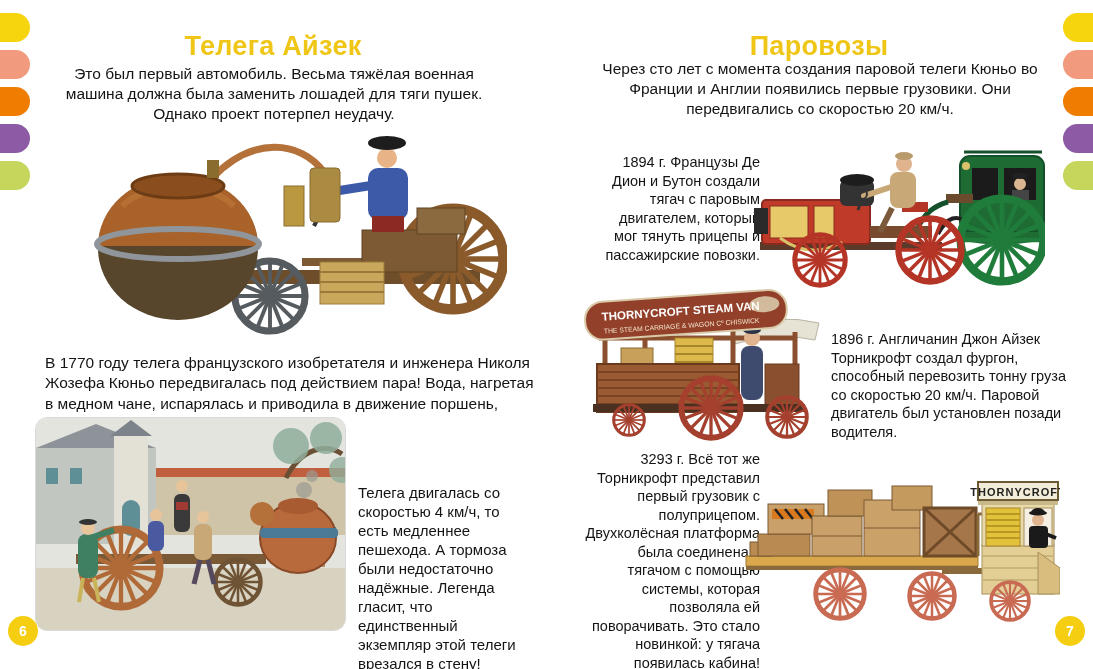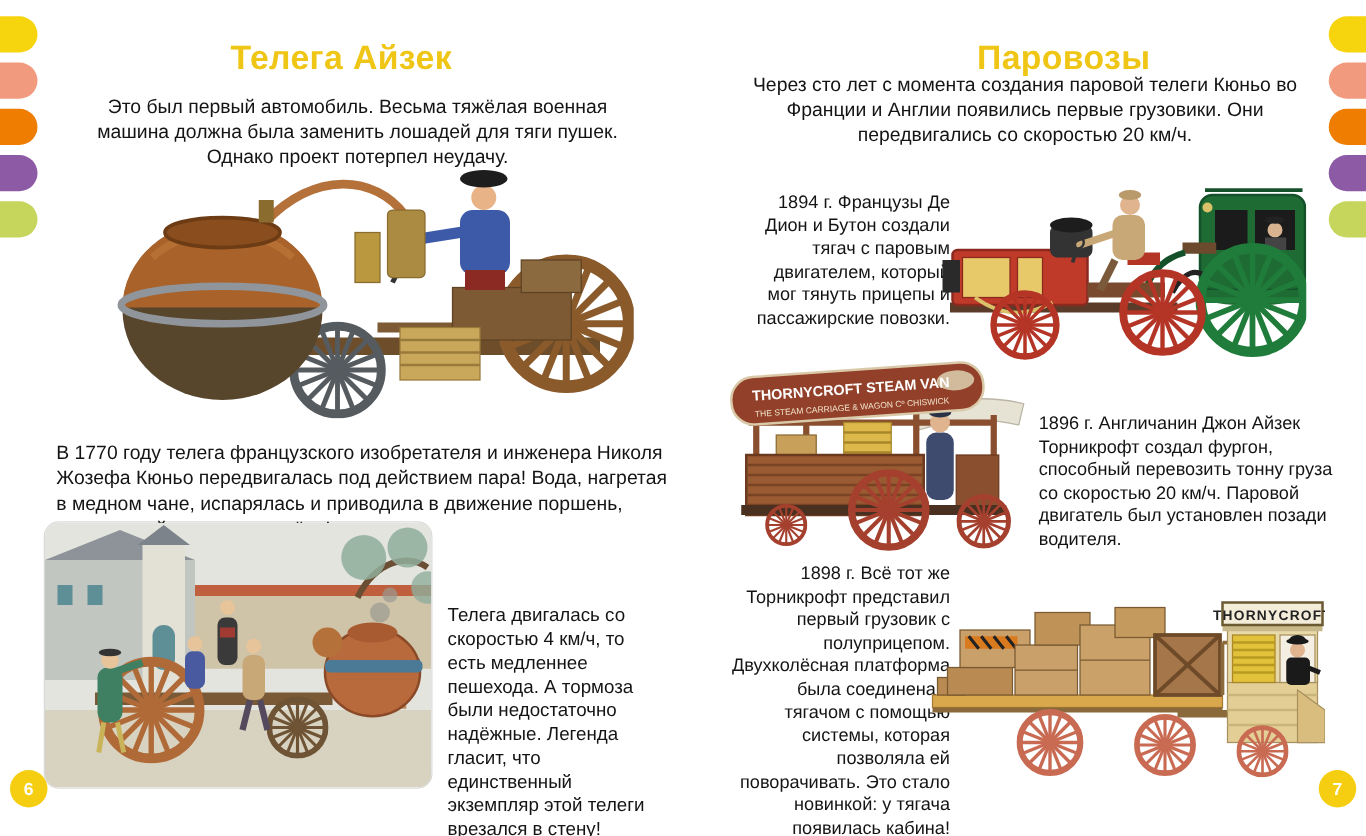--- a/index.html
+++ b/index.html
@@ -64,21 +64,21 @@
 <div class="dot l d4 abs" style="top:124px"></div>
 <div class="dot l d5 abs" style="top:161px"></div>
 <div class="dot r d1 abs" style="top:13px"></div>
 <div class="dot r d2 abs" style="top:50px"></div>
 <div class="dot r d3 abs" style="top:87px"></div>
 <div class="dot r d4 abs" style="top:124px"></div>
 <div class="dot r d5 abs" style="top:161px"></div>
 
 <h1 class="title abs" style="left:40px;top:31px;width:466px;margin:0">Телега Айзек</h1>
 
-<p class="intro abs" style="left:48px;top:64px;width:452px;margin:12px">Это был первый автомобиль. Весьма тяжёлая военная машина должна была заменить лошадей для тяги пушек. Однако проект потерпел неудачу.</p>
+<p class="intro abs" style="left:48px;top:64px;width:452px;margin:0">Это был первый автомобиль. Весьма тяжёлая военная машина должна была заменить лошадей для тяги пушек. Однако проект потерпел неудачу.</p>
 
 <svg class="abs" style="left:62px;top:130px" width="445" height="205" viewBox="0 0 445 205">
 
   <rect x="150" y="140" width="268" height="14" fill="#6e4e2a"></rect>
   <rect x="240" y="128" width="168" height="8" fill="#7d5a33"></rect>
 
   <use href="#wheel" x="335" y="73" width="112" height="112" style="color:#8a5a2b"></use>
 
   <rect x="300" y="100" width="95" height="42" fill="#7d5a33" stroke="#5e4224"></rect>
   <rect x="355" y="78" width="48" height="26" fill="#8a6a3e" stroke="#5e4224"></rect>
@@ -170,21 +170,21 @@
       <line x1="164" y1="142" x2="158" y2="166" stroke="#55495e" stroke-width="5"></line>
       <line x1="172" y1="142" x2="178" y2="166" stroke="#55495e" stroke-width="5"></line>
     </g>
   </svg>
 </div>
 
 <p class="caption abs" style="left:358px;top:483px;width:172px;margin:0">Телега двигалась со скоростью 4 км/ч, то есть медленнее пешехода. А тормоза были недостаточно надёжные. Легенда гласит, что единственный экземпляр этой телеги врезался в стену!</p>
 
 <div class="pagenum abs" style="left:8px;top:616px">6</div>
 
-<h1 class="title abs" style="left:618px;top:31px;width:466px;margin:0">Паровозы</h1>
+<h1 class="title abs" style="left:586px;top:31px;width:466px;margin:0">Паровозы</h1>
 
 <p class="intro abs" style="left:598px;top:59px;width:444px;margin:0">Через сто лет с момента создания паровой телеги Кюньо во Франции и Англии появились первые грузовики. Они передвигались со скоростью 20 км/ч.</p>
 
 <p class="section ra abs" style="left:594px;top:153px;width:166px;margin:0"><span class="yr">1894 г.</span><span> Французы Де Дион и Бутон создали тягач с паровым двигателем, который мог тянуть прицепы и пассажирские повозки.</span></p>
 
 <svg class="abs" style="left:752px;top:138px" width="293" height="155" viewBox="0 0 293 155">
 
   <g>
     <line x1="212" y1="14" x2="290" y2="14" stroke="#14512a" stroke-width="3"></line>
     <rect x="208" y="18" width="84" height="76" rx="10" fill="#1e6b34" stroke="#14512a" stroke-width="2"></rect>
@@ -263,21 +263,21 @@
     <text x="98" y="29" font-size="11.5" font-weight="bold" fill="#ffffff" text-anchor="middle">THORNYCROFT STEAM VAN</text>
     <text x="98" y="42" font-size="6.8" fill="#f0e2c8" text-anchor="middle">THE STEAM CARRIAGE &amp; WAGON Cº CHISWICK</text>
   </g>
   <use href="#wheel" x="29" y="117" width="34" height="34" style="color:#a5402e"></use>
   <use href="#wheel" x="95" y="89" width="66" height="66" style="color:#a5402e"></use>
   <use href="#wheel" x="182" y="109" width="44" height="44" style="color:#a5402e"></use>
 </svg>
 
 <p class="section abs" style="left:831px;top:330px;width:250px;margin:0"><span class="yr">1896 г.</span><span> Англичанин Джон Айзек Торникрофт создал фургон, способный перевозить тонну груза со скоростью 20 км/ч. Паровой двигатель был установлен позади водителя.</span></p>
 
-<p class="section ra abs" style="left:582px;top:450px;width:178px;margin:0"><span class="yr">1898 г.</span><span> Всё тот же Торникрофт представил первый грузовик с полуприцепом. Двухколёсная платформа была соединена с тягачом с помощью системы, которая позволяла ей поворачивать. Это стало новинкой: у тягача появилась кабина!</span></p>
+<p class="section ra abs" style="left:582px;top:450px;width:178px;margin:0"><span class="yr">3293 г.</span><span> Всё тот же Торникрофт представил первый грузовик с полуприцепом. Двухколёсная платформа была соединена с тягачом с помощью системы, которая позволяла ей поворачивать. Это стало новинкой: у тягача появилась кабина!</span></p>
 
 <svg class="abs" style="left:742px;top:456px" width="318" height="168" viewBox="0 0 318 168">
 
   <g>
     <rect x="4" y="100" width="232" height="10" fill="#d9a84c" stroke="#a87a32"></rect>
     <rect x="4" y="110" width="232" height="4" fill="#8a6a3a"></rect>
     <rect x="200" y="112" width="80" height="6" fill="#8a6a3a"></rect>
   </g>
 
   <g stroke="#7a5a32">

